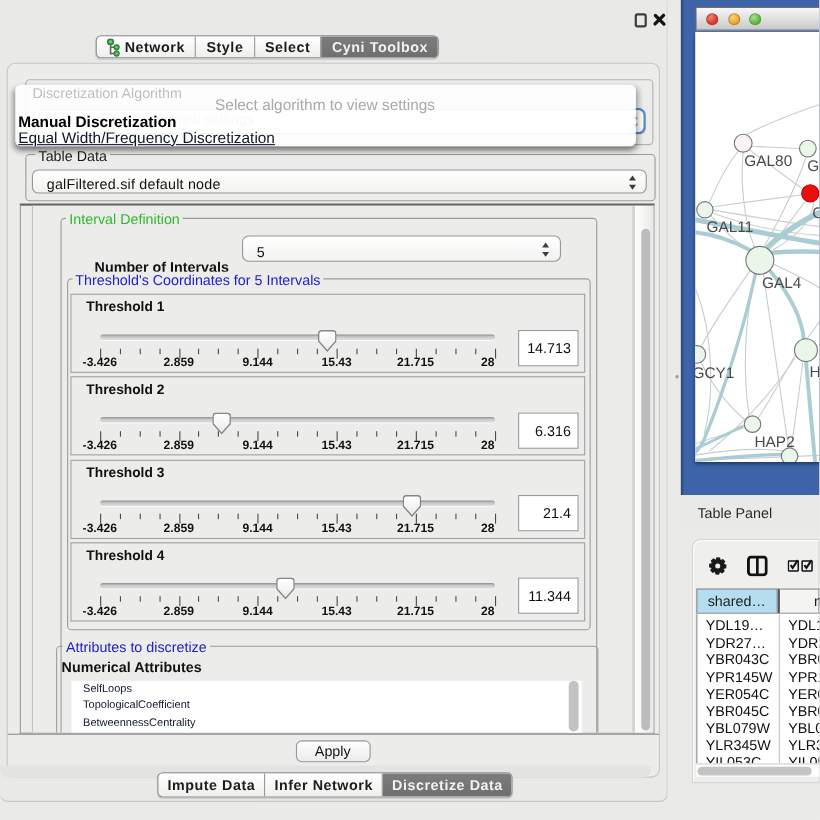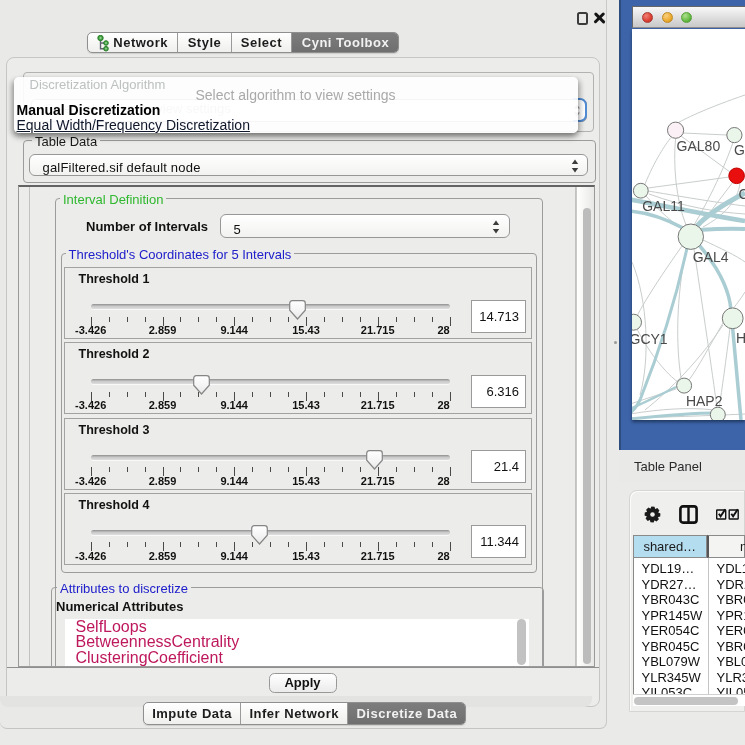--- a/index.html
+++ b/index.html
@@ -44,26 +44,26 @@
 .tpanel { position:absolute; left:44.5px; width:468.5px; height:72px; border:1px solid #a2a2a2; background:#ececea; }
 .tname { position:absolute; left:14px; top:4px; font-size:12.5px; font-weight:bold; color:#111; }
 .track { position:absolute; left:26.2px; top:36px; width:359px; height:5px; border-radius:3px;
          background:linear-gradient(#8e8e8e,#c9c9c9 45%,#dedede); box-shadow:0 1px 0 rgba(255,255,255,0.7); }
 .thumb { position:absolute; top:31.8px; }
 .tick { position:absolute; top:48.4px; width:1px; background:#4a4a4a; }
 .tlab { position:absolute; top:56px; width:70px; text-align:center; font-size:11px; font-weight:bold; color:#111; }
 .vbox { position:absolute; left:406.5px; top:31.5px; width:55px; height:33px; background:#fff; border:1px solid #9a9a9a;
         font-size:13px; color:#111; text-align:right; line-height:31px; padding-right:6px; }
 #attlist { position:absolute; left:45.5px; top:431.5px; width:464px; height:48px; background:#fff; overflow:hidden; }
-#attlist div { font-size:16px; color:#be185d; padding-left:11px; height:15.6px; line-height:15.6px; }
+#attlist div { font-size:10px; color:#0f172a; padding-left:11px; height:15.6px; line-height:15.6px; }
 #attsb { position:absolute; left:497.0px; top:431.5px; width:12px; height:48px; background:#fff; }
 #attsb .th { position:absolute; left:1px; top:0.5px; width:9px; height:46px; background:#c2c2c2; border-radius:4.5px; }
 #applybar { position:absolute; left:0; top:696px; width:592px; height:11px; background:#e3e3e1; border-radius:0 0 8px 8px; }
 #apply { position:absolute; left:268.5px; top:672.5px; width:68px; height:20px; background:linear-gradient(#ffffff,#ebebeb);
-         border:1px solid #989898; border-radius:5.5px; font-size:13px; font-weight:bold; color:#111; text-align:center; line-height:18px; }
+         border:1px solid #989898; border-radius:5.5px; font-size:13px; font-weight:normal; color:#111; text-align:center; line-height:18px; }
 #blue { position:absolute; left:618.5px; top:0; width:126.5px; height:450px; background:#3d64a8; border-left:2.5px solid #2e4c7d; }
 #nettb { position:absolute; left:631.5px; top:5.5px; width:113.5px; height:22.5px;
          background:linear-gradient(#f8f8f8,#c8c8c8); border-bottom:1px solid #8f8f8f; border-left:1px solid #666; border-top:1px solid #666; }
 .tl { position:absolute; top:12px; width:11px; height:11px; border-radius:50%; }
 #canvas { position:absolute; left:632px; top:29px; width:113px; height:391px; background:#ffffff; box-shadow:0 2px 3px rgba(10,20,40,0.55); }
 #tpbar { position:absolute; left:619px; top:450px; width:126px; height:32px; background:#e9e9e8; }
 #tpbar .t { position:absolute; left:15px; top:9px; font-size:13px; color:#2a2a2a; }
 #tablewin { position:absolute; left:629px; top:490px; width:116px; height:222px; background:#efefed;
             border:1px solid #d5d5d3; border-radius:8px 0 0 0; box-shadow:inset 1px 1px 0 #fbfbfb; }
 #thead1 { position:absolute; left:632.5px; top:534.5px; width:74.5px; height:23px; background:#b5ddf0;
@@ -124,21 +124,21 @@
   <div id="scrollp">
       <div id="vsb">
         <div class="th"></div>
       </div>
     </div>
   <div id="sclip">
     <div id="innerp"></div>
     <div class="group" style="left:36.0px; top:11.0px; width:488px; height:700px;">
       <div class="gtitle" style="left:4px; color:#2eb82e;">Interval Definition</div>
     </div>
-    <div class="abs" style="left:67.0px; top:32.0px; font-size:13px; font-weight:bold; color:#111;">Number of Intervals</div>
+    <div class="abs" style="left:67.0px; top:48px; font-size:13px; font-weight:bold; color:#111;">Number of Intervals</div>
     <div class="combo" style="left:201.0px; top:27.0px; width:290px; height:24px;">
         <span class="txt">5</span>
       <svg class="arr2" style="right:9px; top:5px;" viewBox="0 0 8 14">
         <path d="M4,0.5 L7.2,5 L0.8,5 Z" fill="#3c3c3c"></path>
           <path d="M4,13.5 L7.2,9 L0.8,9 Z" fill="#3c3c3c"></path>
       </svg>
     </div>
     <div class="group" style="left:41.5px; top:66.0px; width:476px; height:320px;">
       <div class="gtitle" style="left:4px; color:#2020cc;">Threshold's Coordinates for 5 Intervals</div>
     </div>
@@ -309,20 +309,21 @@
         <div class="tlab" style="left:278.2px">21.715</div>
         <div class="tlab" style="left:344.0px">28</div>
   <div class="vbox">11.344</div>
 </div>
     <div class="group" style="left:32.0px; top:400.0px; width:493px; height:200px;">
       <div class="gtitle" style="left:5px; color:#2020cc;">Attributes to discretize</div>
     </div>
     <div class="abs" style="left:37.0px; top:411.5px; font-size:13px; font-weight:bold; color:#111;">Numerical Attributes</div>
     <div id="attlist">
         <div>SelfLoops</div>
+        <div>TopologicalCoefficient</div>
         <div>BetweennessCentrality</div>
         <div>ClusteringCoefficient</div>
       </div>
     <div id="attsb">
         <div class="th"></div>
       </div>
   </div>
 
   <div class="abs" style="left:7px; top:667px; width:592px; height:1px; background:#8f8f8f;"></div>
   <div id="applybar"></div>

